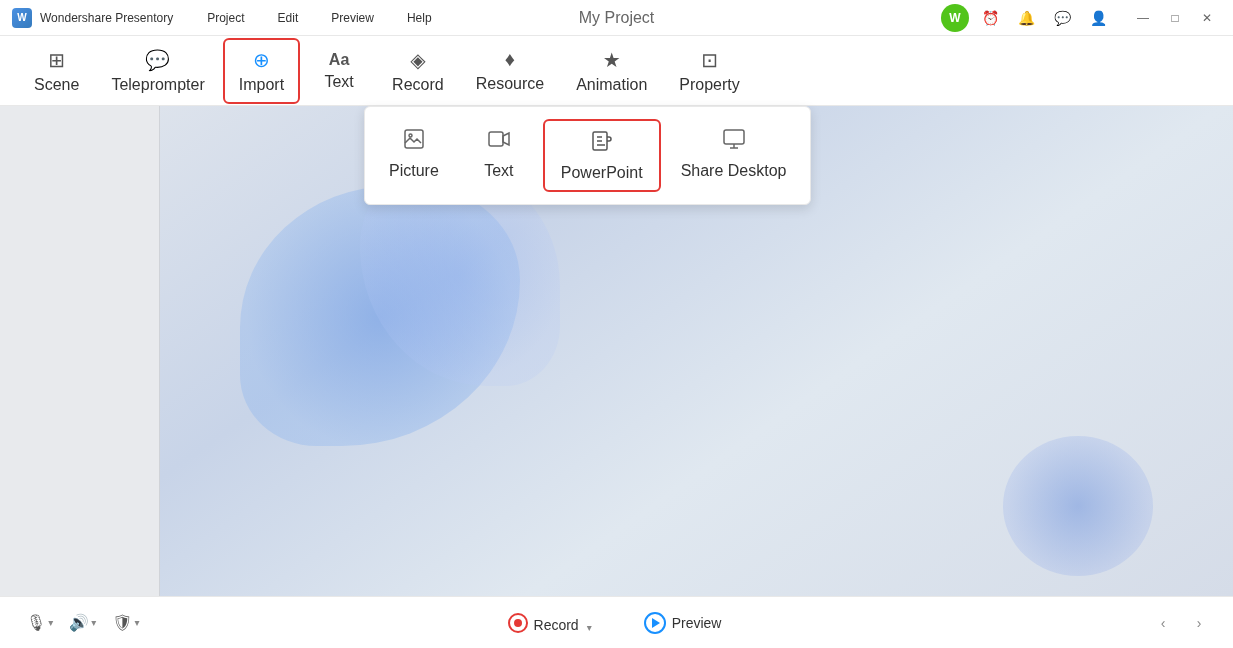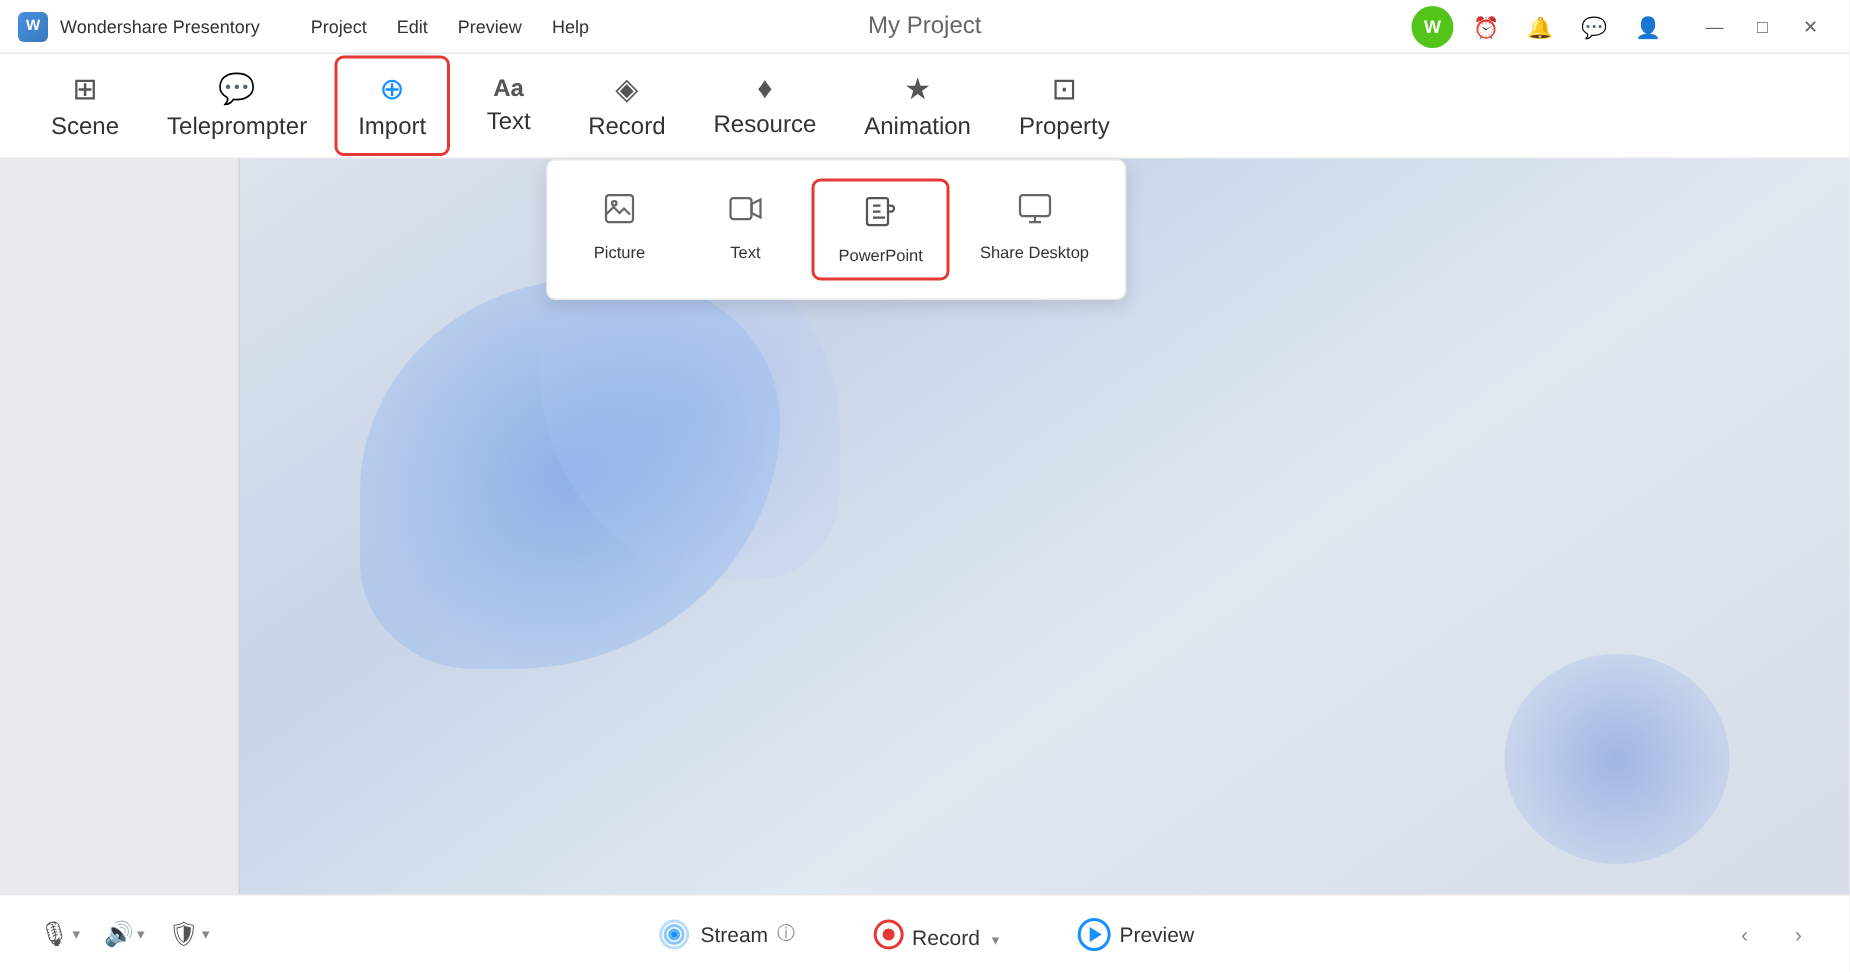--- a/index.html
+++ b/index.html
@@ -25,21 +25,21 @@
       width: 20px; height: 20px;
       background: linear-gradient(135deg, #4a90e2, #357abd);
       border-radius: 4px;
       display: flex; align-items: center; justify-content: center;
       color: white; font-size: 10px; font-weight: bold;
     }
     .app-name {
       font-size: 12px; color: #333; font-weight: 500;
     }
     .title-bar-menu {
-      display: flex; gap: 0; margin-left: 16px; align-items: flex-end;
+      display: flex; gap: 13px; margin-left: 16px; align-items: flex-end;
     }
     .menu-item {
       font-size: 12px; color: #333; padding: 4px 10px;
       cursor: pointer; border-radius: 3px;
     }
     .title-bar-center {
       position: absolute; left: 50%; transform: translateX(-50%);
       font-size: 16px; color: #666;
     }
     .title-bar-right {
@@ -99,21 +99,21 @@
       padding: 12px 8px;
       gap: 4px;
       z-index: 100;
     }
     .dropdown-item {
       display: flex; flex-direction: column; align-items: center;
       padding: 8px 16px; cursor: pointer; border-radius: 6px;
       gap: 6px; min-width: 80px;
     }
     .dropdown-item .d-icon { font-size: 20px; color: #666; }
-    .dropdown-item .d-label { font-size: 11px; color: #333; }
+    .dropdown-item .d-label { font-size: 16px; color: #333; }
     .dropdown-item.ppt-active {
       border: 2px solid #e53935;
       border-radius: 6px;
     }
 
     
     .main-area {
       display: flex;
       height: calc(648px - 36px - 70px - 52px);
     }
@@ -398,30 +398,20 @@
     </div>
 
     <div class="bottom-control">
       <span style="font-size:16px; color:#555;">🛡</span>
       <span class="chevron">▾</span>
     </div>
   </div>
 
   <div class="bottom-center">
 
-    <div class="stream-btn">
-      <div class="stream-waves">
-        <div class="wave-ring wave-3"></div>
-        <div class="wave-ring wave-2"></div>
-        <div class="wave-ring wave-1"></div>
-        <div class="center-dot"></div>
-      </div>
-      <span class="stream-label">Stream</span>
-      <span class="stream-info">ⓘ</span>
-    </div>
 
     <div class="record-btn">
       <div class="record-icon">
         <div class="record-dot"></div>
       </div>
       <span class="record-label">Record</span>
       <span class="record-chevron">▾</span>
     </div>
 
     <div class="preview-btn">

